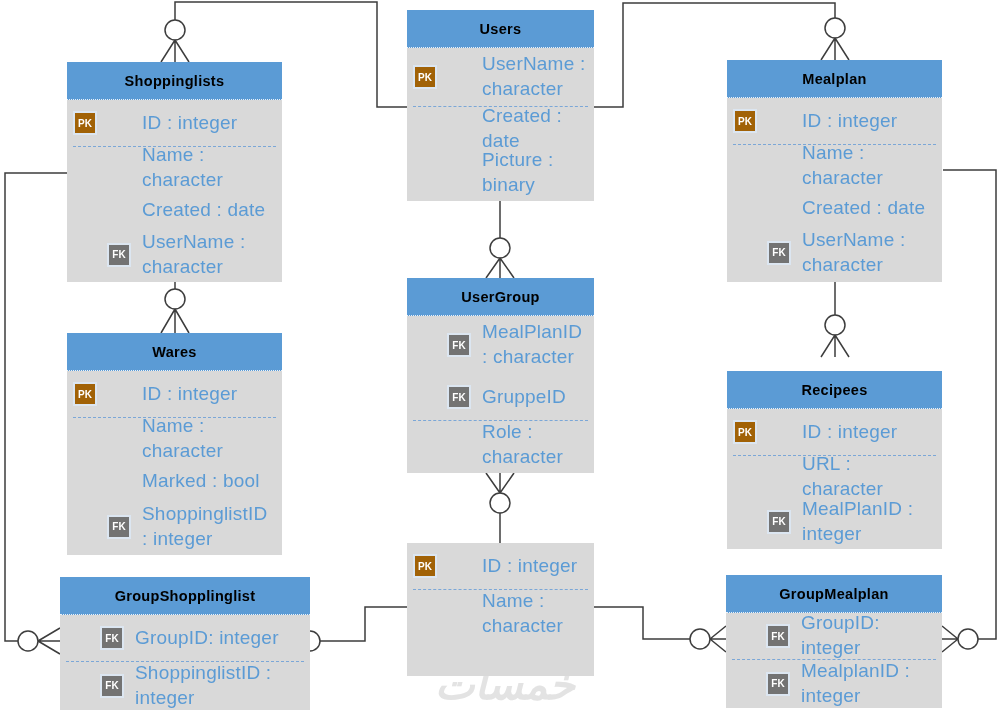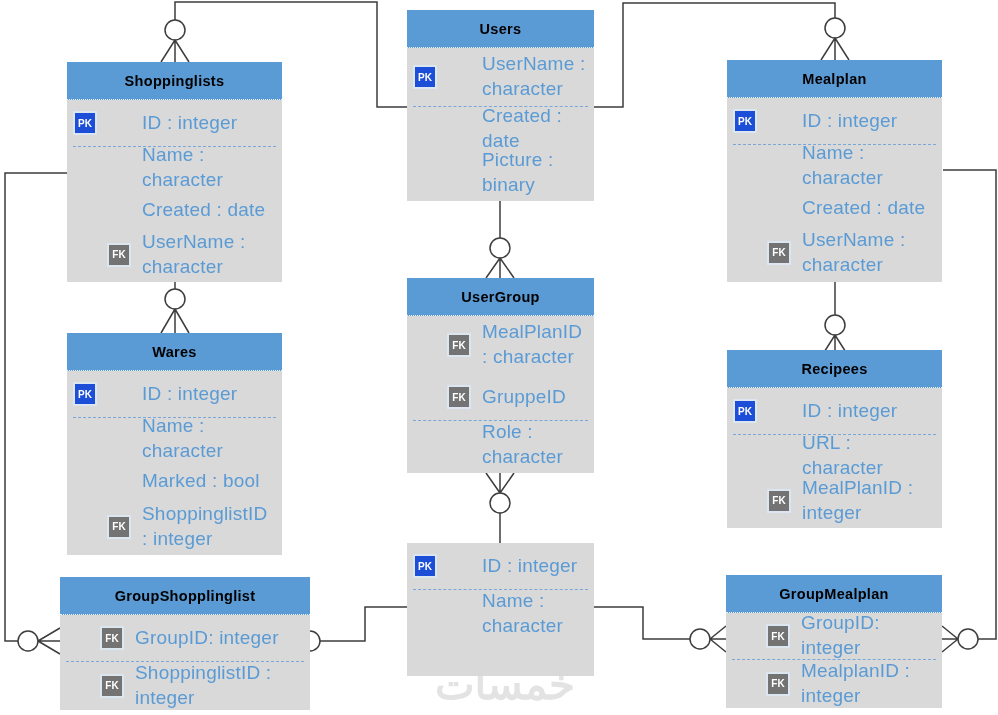--- a/index.html
+++ b/index.html
@@ -16,20 +16,21 @@
     left: 415px;
     top: 660px;
     width: 180px;
     text-align: center;
     font-size: 42px;
     font-weight: bold;
     color: #e3e3e3;
     z-index: 0;
     letter-spacing: 1px;
     user-select: none;
+    font-style: italic;
   }
   svg.wires { position: absolute; left: 0; top: 0; z-index: 1; }
   .entity {
     position: absolute;
     background: #d9d9d9;
     z-index: 2;
     box-sizing: border-box;
   }
   .thead {
     height: 38px;
@@ -65,21 +66,21 @@
     height: 24px;
     display: flex;
     align-items: center;
     justify-content: center;
     color: #ffffff;
     font-size: 10px;
     font-weight: bold;
     border: 2px solid #dce6f1;
     box-sizing: border-box;
   }
-  .badge.pk { left: 6px;  background: #1d4ed8; }
+  .badge.pk { left: 6px;  background: #a16207; }
   .badge.fk { left: 40px; background: #737373; }
   .sep { border-top: 1px dashed #7ba7d7; margin: 0 6px; }
 </style>
 </head>
 <body>
 
 <div class="canvas">
 
   <div class="watermark">خمسات</div>
 
@@ -227,21 +228,21 @@
     <div class="row" style="height:46px">
       <span class="badge fk">FK</span>
       <span class="flabel">GruppeID</span>
     </div>
     <div class="sep"></div>
     <div class="row" style="height:48px">
       <span class="flabel">Role : character</span>
     </div>
   </div>
 
-  <div class="entity" style="left:727px;top:350px;width:215px;height:178px">
+  <div class="entity" style="left:727px;top:371px;width:215px;height:178px">
     <div class="thead">Recipees</div>
     <div class="row" style="height:46px">
       <span class="badge pk">PK</span>
       <span class="flabel">ID : integer</span>
     </div>
     <div class="sep"></div>
     <div class="row" style="height:42px">
       <span class="flabel">URL : character</span>
     </div>
     <div class="row" style="height:47px">

